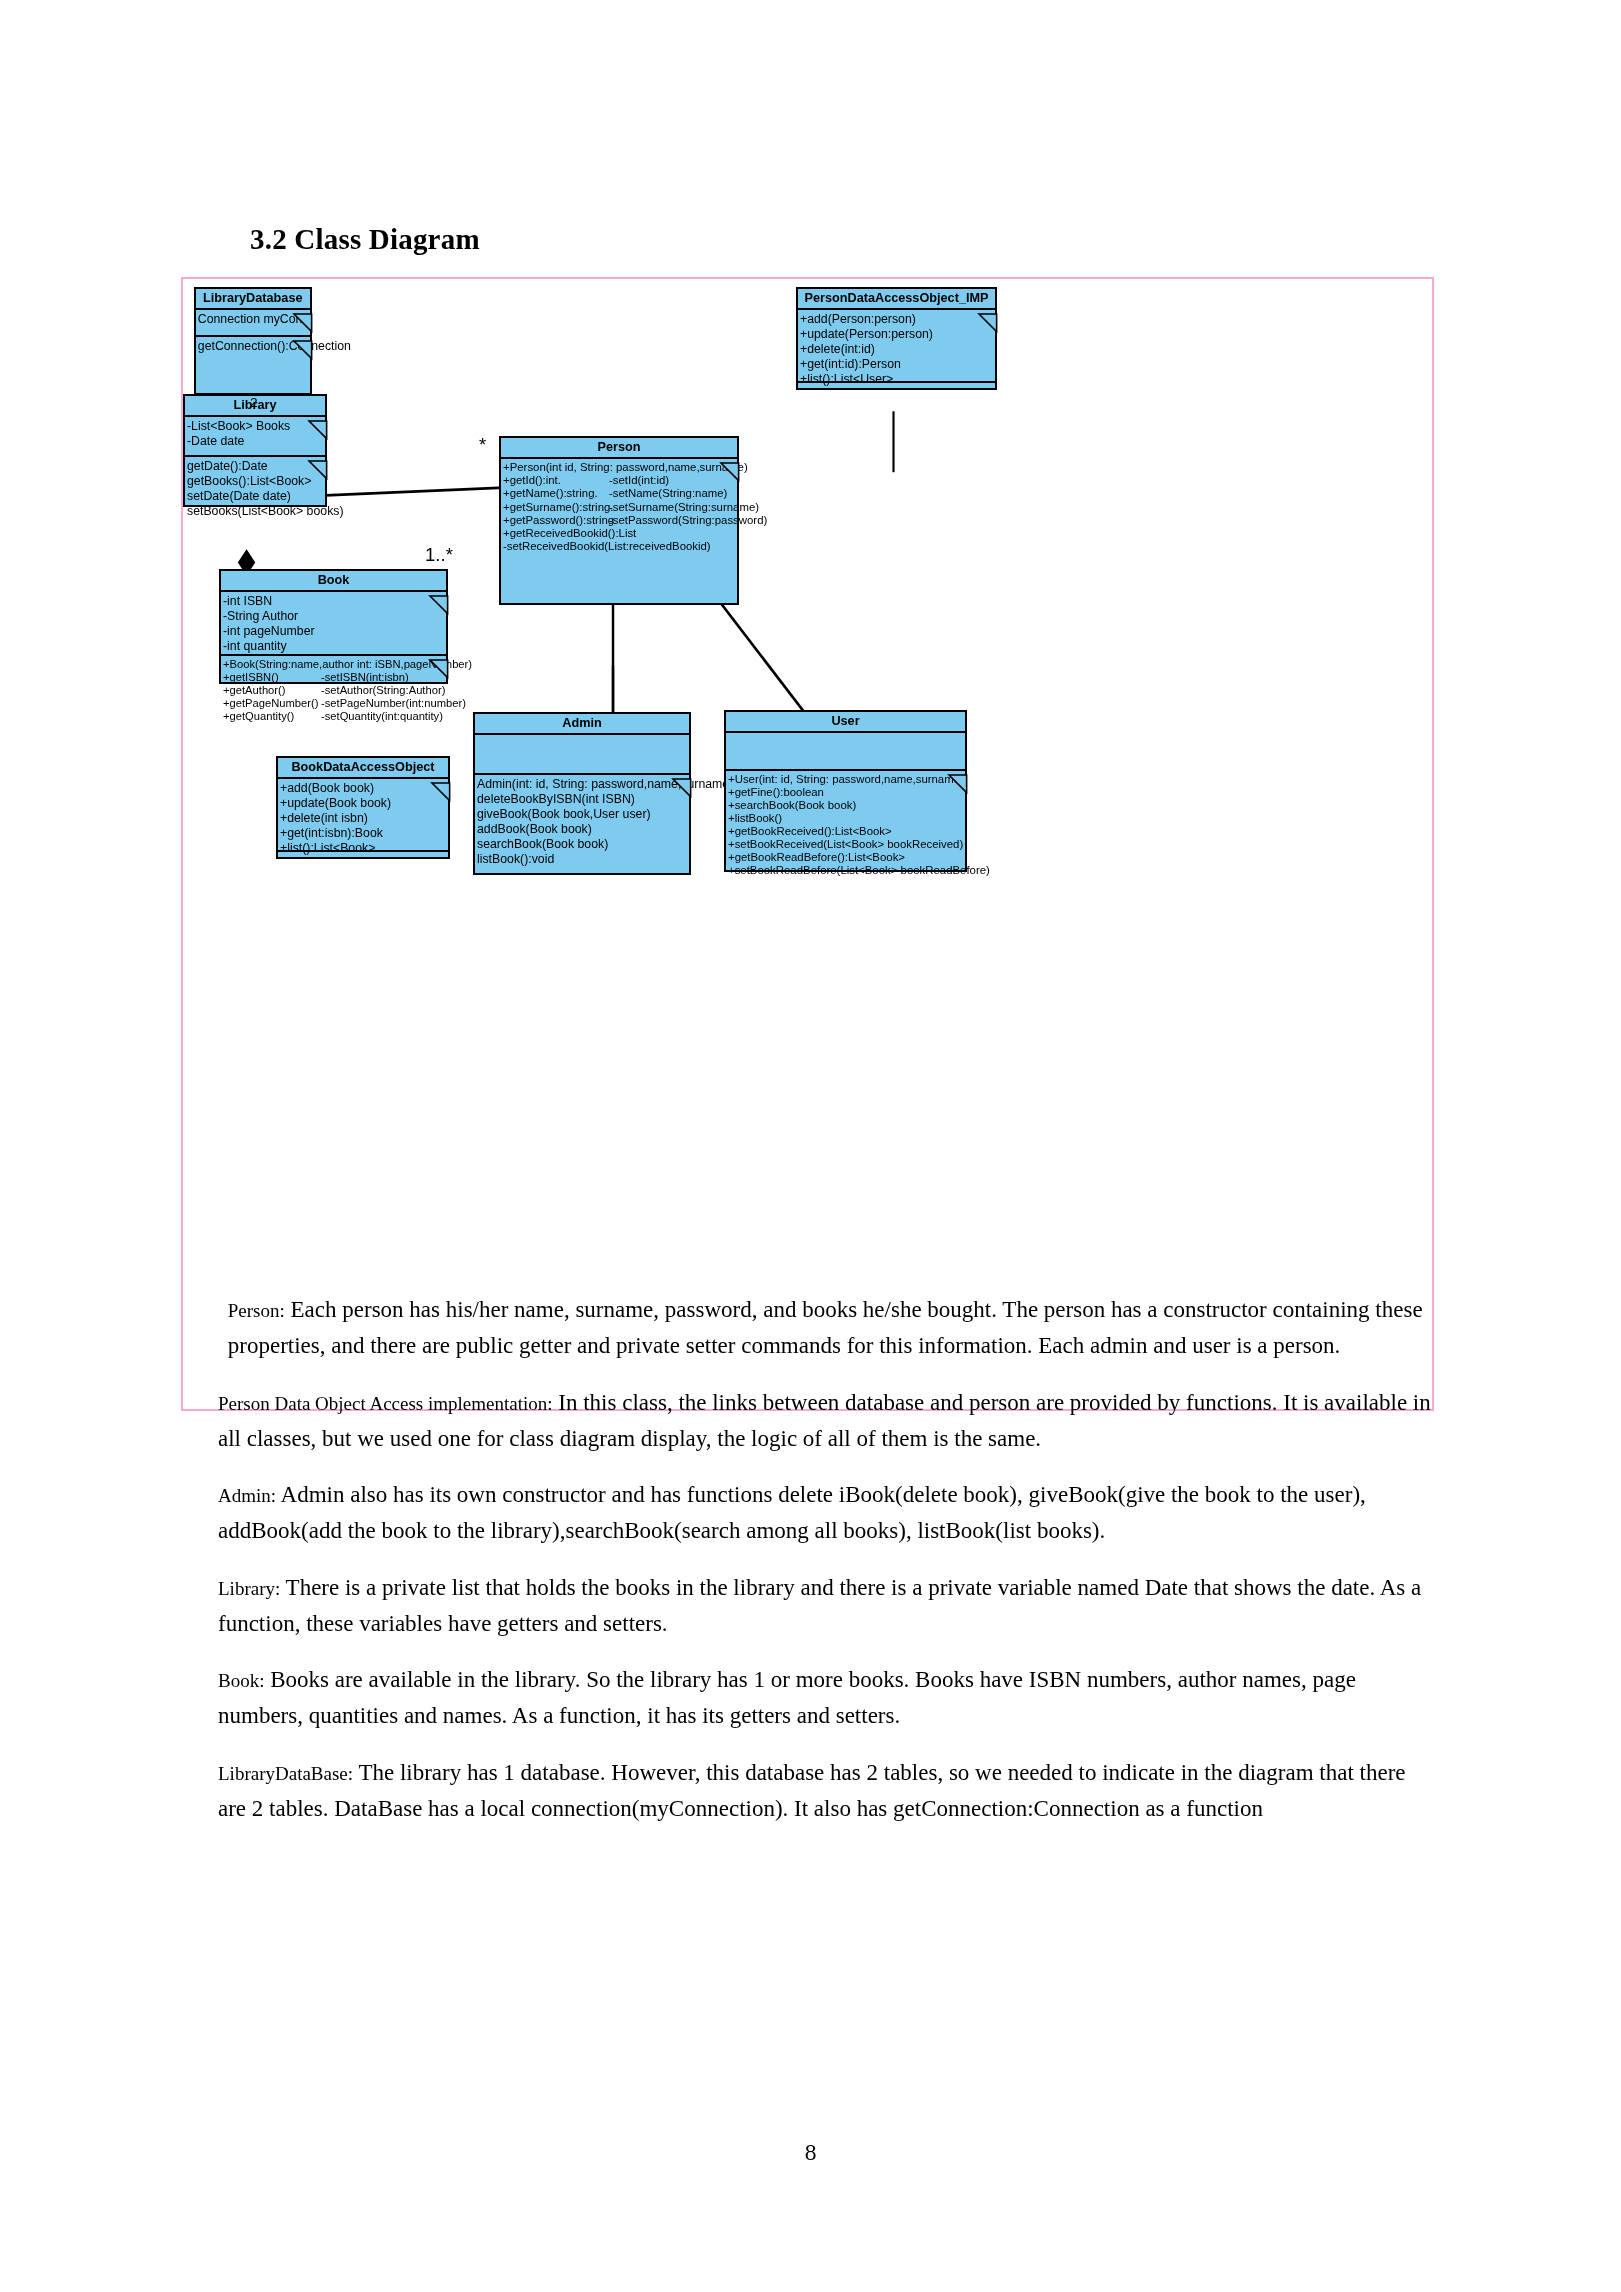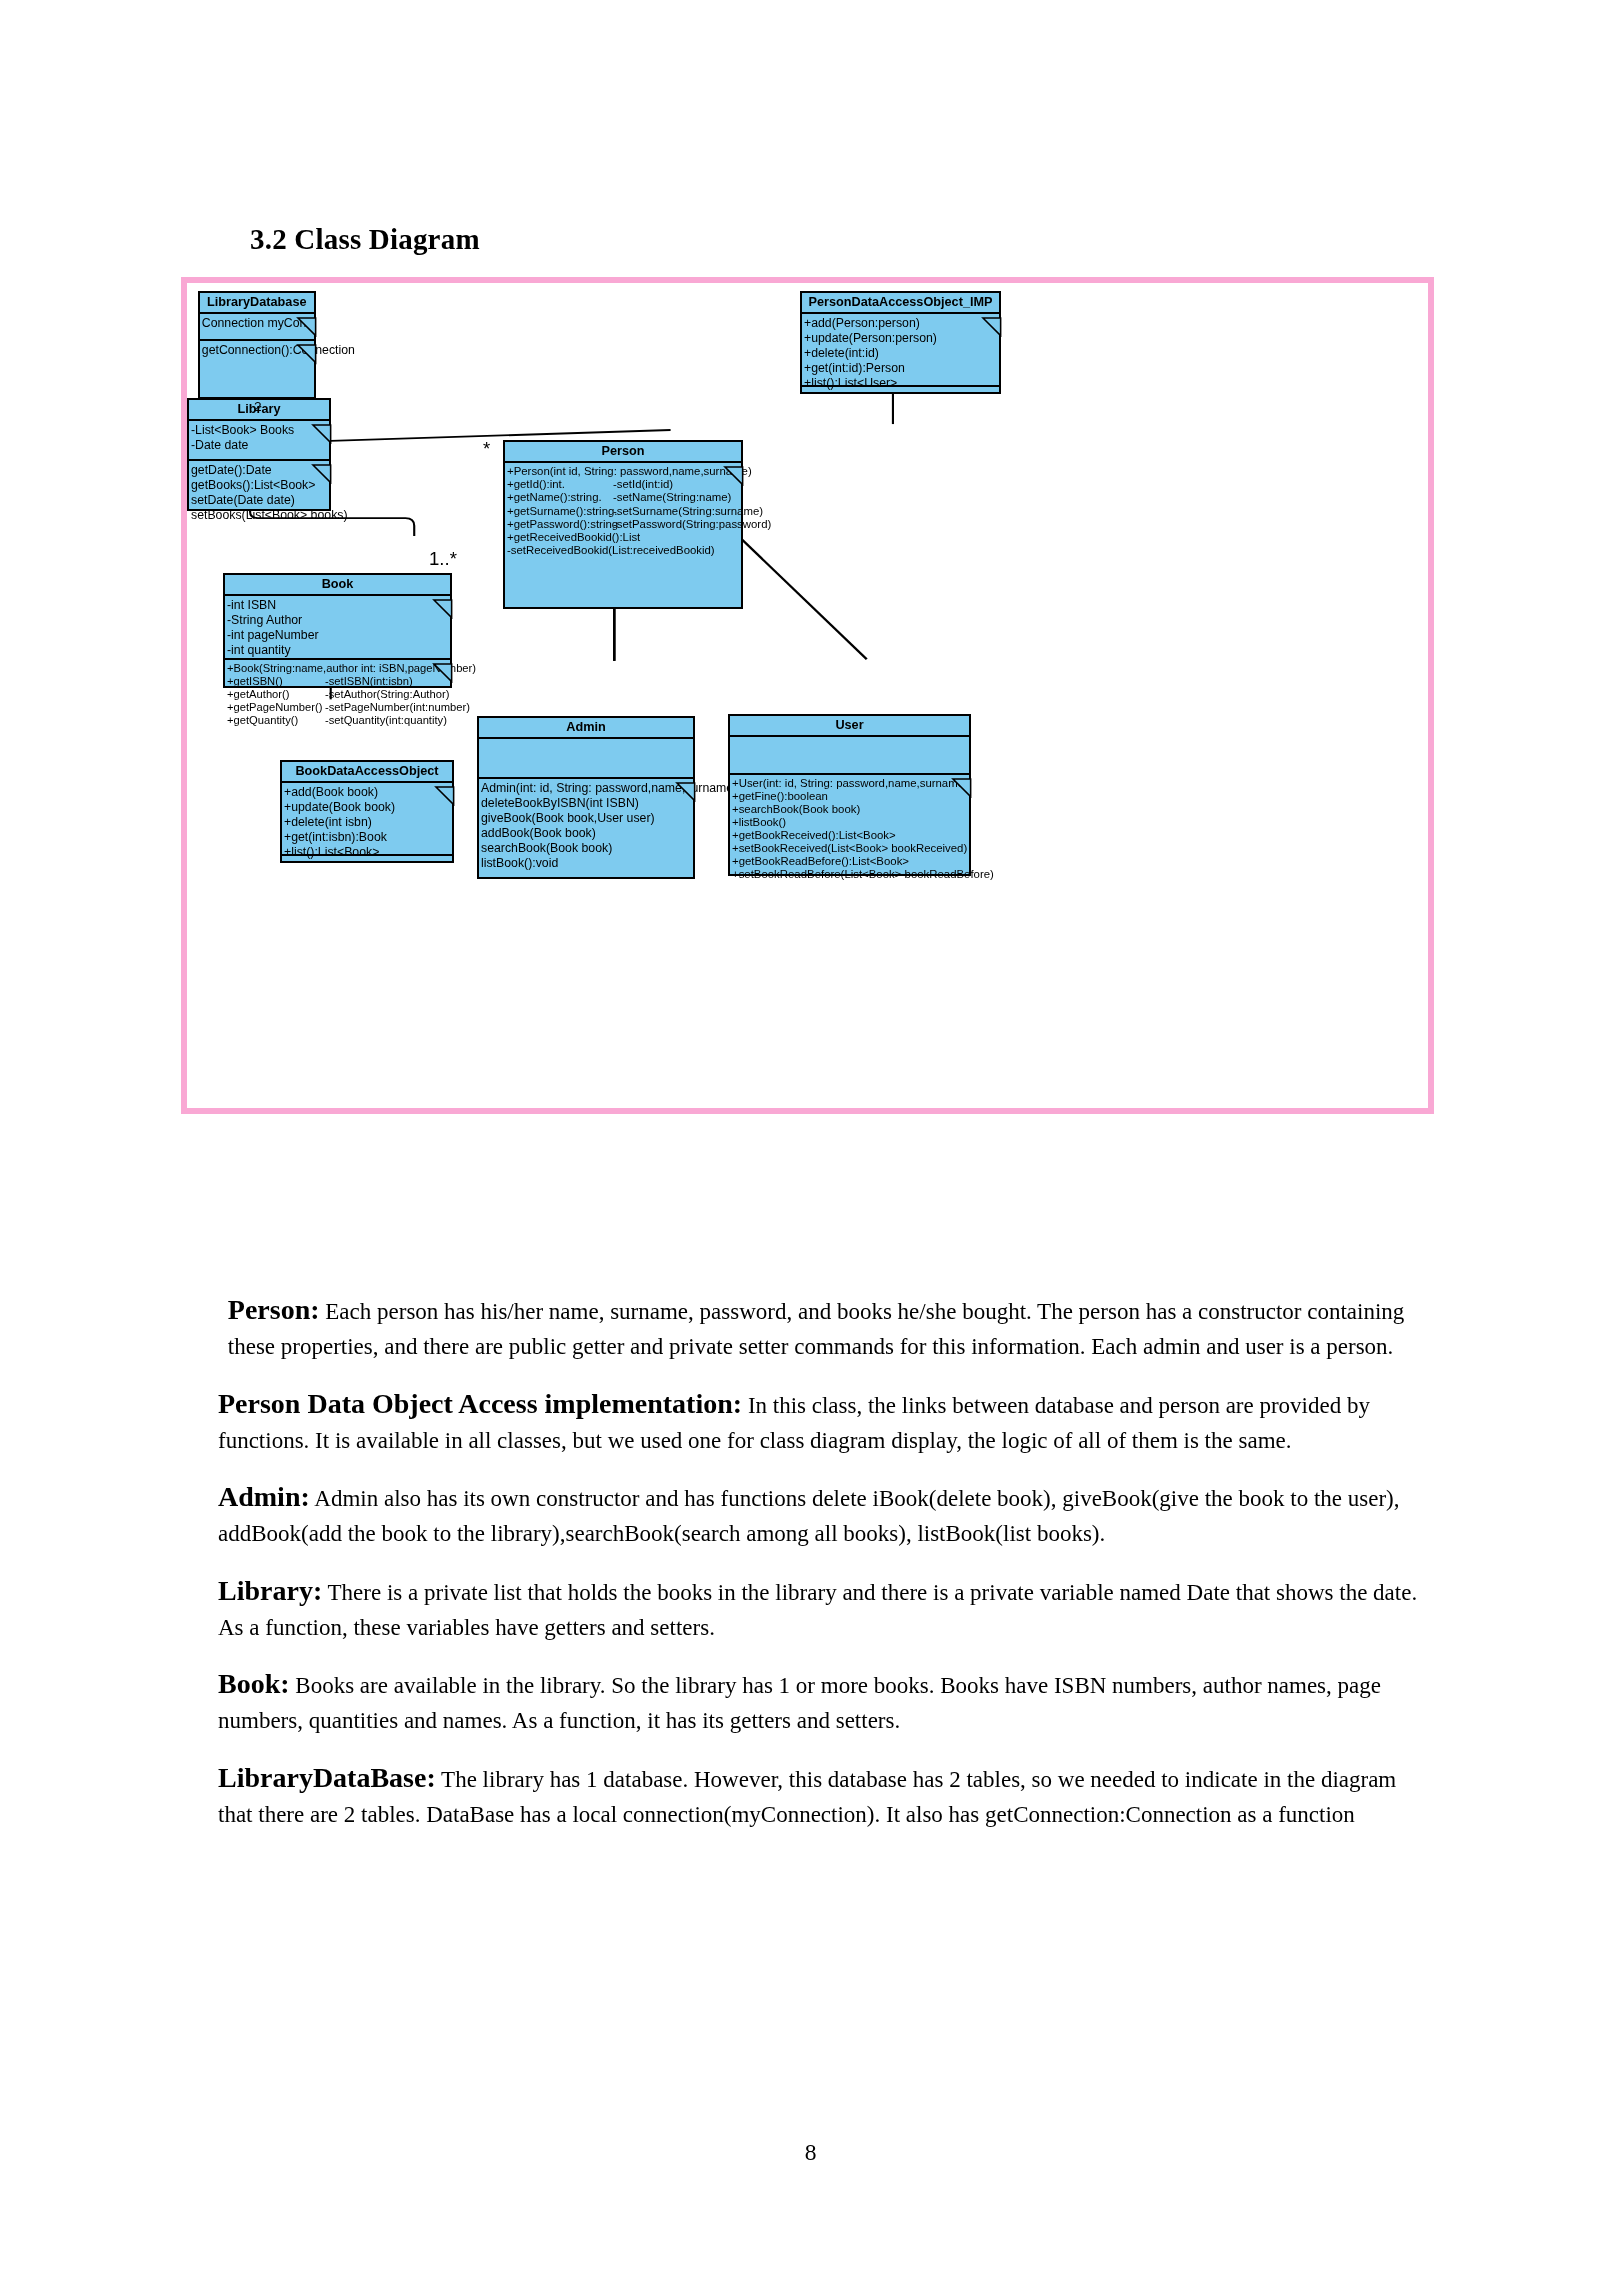--- a/index.html
+++ b/index.html
@@ -30,22 +30,22 @@
     font-weight: bold;
     letter-spacing: 0.2px;
   }
 
   
   .diagram-frame {
     position: absolute;
     left: 181px;
     top: 277px;
     width: 1253px;
-    height: 837px;
-    border: 6px solid #f9a8d4;
+    height: 1134px;
+    border: 2px solid #f9a8d4;
     background: #ffffff;
     box-sizing: border-box;
   }
   .diagram-canvas {
     position: absolute;
     inset: 0;
   }
   .diagram-svg {
     position: absolute;
     left: 0;
@@ -116,22 +116,22 @@
     top: 1292px;
     width: 1215px;
   }
   .para {
     font-size: 23px;
     line-height: 35px;
     text-align: left;
     margin: 0 0 21.6px 0;
   }
   .para .lead {
-    font-weight: bold;
-    font-size: 28px;
+    font-weight: normal;
+    font-size: 19px;
   }
   .para.indent { padding-left: 9.8px; }
 
   .page-number {
     position: absolute;
     left: 0;
     right: 0;
     top: 2139px;
     text-align: center;
     font-size: 23.5px;

